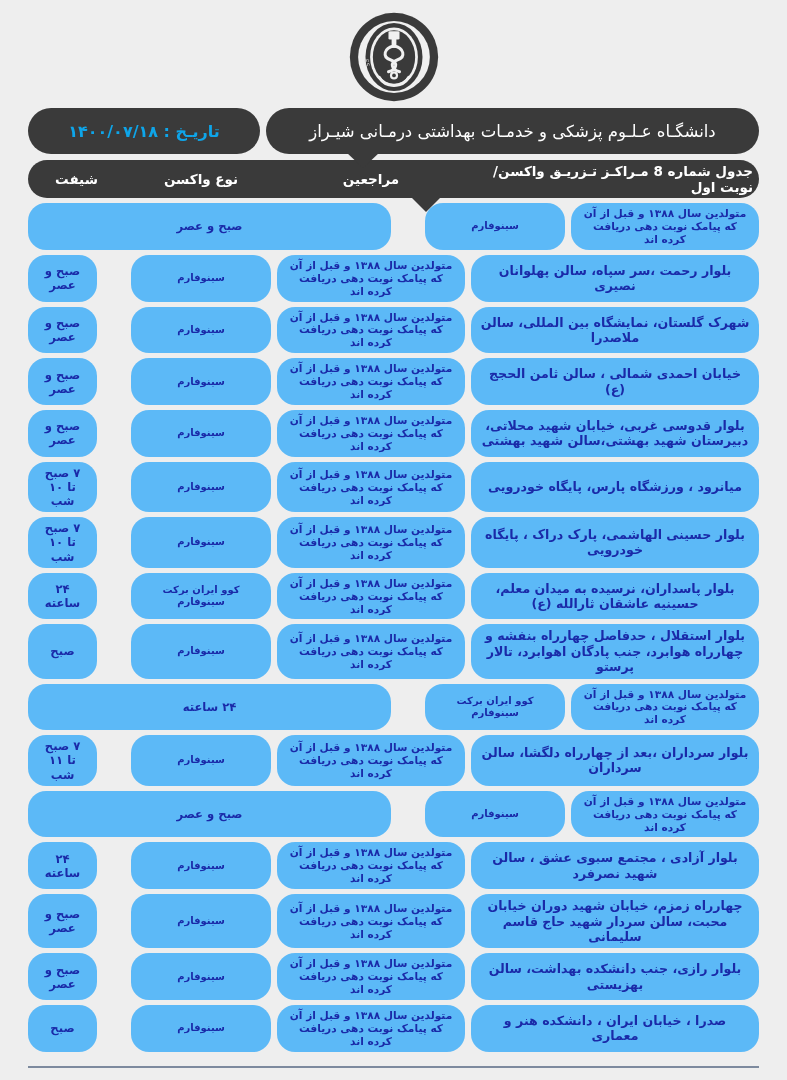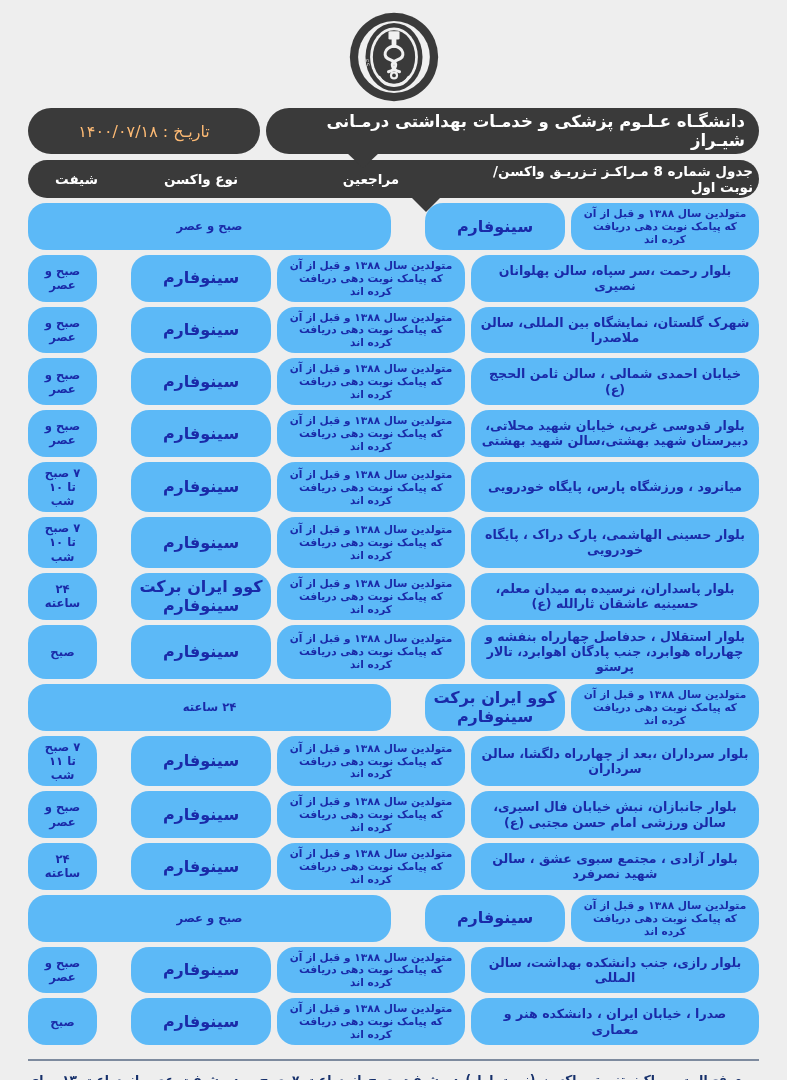--- a/index.html
+++ b/index.html
@@ -44,35 +44,35 @@
   }
   .title-main {
     flex: 1 1 auto;
     background: #3a3a3a;
     color: #ffffff;
     border-radius: 26px;
     display: flex;
     align-items: center;
     justify-content: center;
     font-size: 16.5px;
-    font-weight: bold;
+    font-weight: normal;
     letter-spacing: .3px;
     padding: 0 14px;
     box-sizing: border-box;
   }
   .title-date {
     flex: 0 0 232px;
     background: #3a3a3a;
-    color: #fdba74;
+    color: #0ea5e9;
     border-radius: 26px;
     display: flex;
     align-items: center;
     justify-content: center;
     font-size: 16px;
-    font-weight: normal;
+    font-weight: bold;
     box-sizing: border-box;
   }
 
   
   .notch {
     position: absolute;
     width: 34px;
     height: 16px;
     background: #3a3a3a;
     left: 318px;
@@ -134,21 +134,21 @@
     text-align: center;
     box-sizing: border-box;
     padding: 4px 8px;
     line-height: 1.22;
     min-height: 44px;
   }
 
   
   .c-center  { flex: 0 0 288px; font-size: 12.6px; font-weight: bold; }
   .c-clients { flex: 0 0 188px; font-size: 10.6px; font-weight: bold; }
-  .c-vaccine { flex: 0 0 140px; font-size: 16px; font-weight: bold; margin-left: 28px; }
+  .c-vaccine { flex: 0 0 140px; font-size: 10px; font-weight: bold; margin-left: 28px; }
   .c-shift   { flex: 1 1 auto;  font-size: 11.6px; font-weight: bold; }
 
   .h-center  { flex: 0 0 288px; }
   .h-clients { flex: 0 0 188px; }
   .h-vaccine { flex: 0 0 140px; }
   .h-shift   { flex: 1 1 auto; }
 
   
   .footer {
     margin: 14px 28px 0 28px;
@@ -287,38 +287,38 @@
         <div class="cell c-vaccine">کوو ایران برکت<br>سینوفارم</div>
         <div class="cell c-shift">۲۴ ساعته</div>
       </div>
       <div class="row">
         <div class="cell c-center">بلوار سرداران ،بعد از چهارراه دلگشا، سالن سرداران</div>
         <div class="cell c-clients">متولدین سال ۱۳۸۸ و قبل از آن که پیامک  نوبت دهی دریافت کرده اند</div>
         <div class="cell c-vaccine">سینوفارم</div>
         <div class="cell c-shift">۷ صبح<br>تا ۱۱ شب</div>
       </div>
       <div class="row">
-        <div class="cell c-center">بلوار جانبازان، نبش خیابان فال اسیری، سالن ورزشی امام حسن مجتبی (ع)</div>
         <div class="cell c-clients">متولدین سال ۱۳۸۸ و قبل از آن که پیامک  نوبت دهی دریافت کرده اند</div>
         <div class="cell c-vaccine">سینوفارم</div>
         <div class="cell c-shift">صبح و عصر</div>
       </div>
       <div class="row">
         <div class="cell c-center">بلوار آزادی ، مجتمع سبوی عشق ، سالن شهید  نصرفرد</div>
         <div class="cell c-clients">متولدین سال ۱۳۸۸ و قبل از آن که پیامک  نوبت دهی دریافت کرده اند</div>
         <div class="cell c-vaccine">سینوفارم</div>
         <div class="cell c-shift">۲۴ ساعته</div>
       </div>
       <div class="row">
-        <div class="cell c-clients">متولدین سال ۱۳۸۸ و قبل از آن که پیامک  نوبت دهی دریافت کرده اند</div>
-        <div class="cell c-vaccine">سینوفارم</div>
-        <div class="cell c-shift">صبح و عصر</div>
-      </div>
-      <div class="row">
-        <div class="cell c-center">بلوار رازی، جنب دانشکده بهداشت، سالن المللی</div>
+        <div class="cell c-center">چهارراه زمزم، خیابان شهید دوران خیابان محبت، سالن سردار شهید حاج قاسم سلیمانی</div>
+        <div class="cell c-clients">متولدین سال ۱۳۸۸ و قبل از آن که پیامک  نوبت دهی دریافت کرده اند</div>
+        <div class="cell c-vaccine">سینوفارم</div>
+        <div class="cell c-shift">صبح و عصر</div>
+      </div>
+      <div class="row">
+        <div class="cell c-center">بلوار رازی، جنب دانشکده بهداشت، سالن بهزیستی</div>
         <div class="cell c-clients">متولدین سال ۱۳۸۸ و قبل از آن که پیامک  نوبت دهی دریافت کرده اند</div>
         <div class="cell c-vaccine">سینوفارم</div>
         <div class="cell c-shift">صبح و عصر</div>
       </div>
       <div class="row">
         <div class="cell c-center">صدرا ، خیابان ایران ، دانشکده هنر و معماری</div>
         <div class="cell c-clients">متولدین سال ۱۳۸۸ و قبل از آن که پیامک  نوبت دهی دریافت کرده اند</div>
         <div class="cell c-vaccine">سینوفارم</div>
         <div class="cell c-shift">صبح</div>
       </div>

